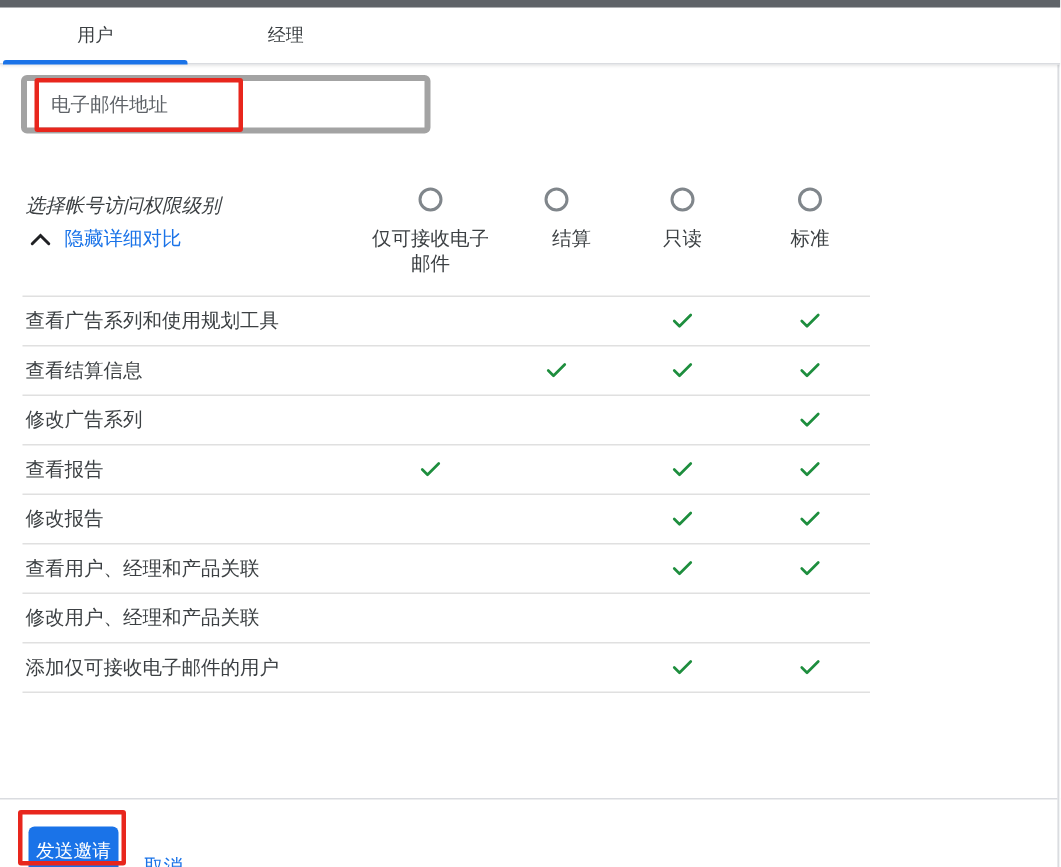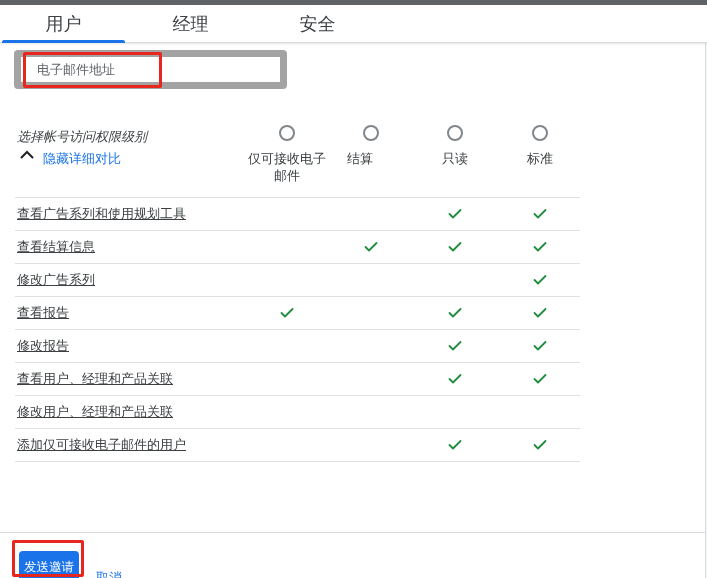--- a/index.html
+++ b/index.html
@@ -36,34 +36,34 @@
     display: flex;
     border-bottom: 1px solid var(--border-gray, #dadce0);
     box-shadow: 0 1px 2px rgba(0,0,0,0.10);
     background: #fff;
     z-index: 3;
   }
   .tab {
     position: relative;
     width: 127px; height: 100%;
     display: flex; align-items: center; justify-content: center;
-    font-size: 18px; color: var(--text-dark, #3c4043);
+    font-size: 12px; color: var(--text-dark, #3c4043);
     cursor: pointer;
   }
   .tab-underline {
     position: absolute; left: 2px; bottom: -1px;
     width: calc(100% - 4px); height: 3px;
     background: var(--accent-blue, #1a73e8);
     border-radius: 2px 2px 0 0;
   }
 
   .email-input {
     position: absolute; left: 14px; top: 50px;
     width: 273px; height: 39px;
-    border: 7px solid #a3a3a3; border-radius: 4px;
+    border: 4px solid #a3a3a3; border-radius: 4px;
     padding: 0 0 0 16px;
     font-size: 13px; color: var(--text-dark, #3c4043);
     font-family: inherit;
     background: #fff;
     outline: none;
   }
   .email-input::placeholder { color: #5f6368; opacity: 1; }
 
   .annot {
     position: absolute;
@@ -76,21 +76,21 @@
   .annot-email { left: 23px; top: 52px; width: 139px; height: 36px; }
   .annot-send  { left: 12px; top: 540px; width: 72px; height: 37px; }
 
   .access-label {
     position: absolute; left: 17px; top: 128px;
     font-size: 13px; color: var(--text-dark, #3c4043); font-style: italic;
   }
 
   .toggle-link {
     position: absolute; left: 20px; top: 150px;
-    display: flex; align-items: flex-start; gap: 9px;
+    display: flex; align-items: center; gap: 9px;
     cursor: pointer;
   }
   .toggle-link .link-text {
     font-size: 13px; color: var(--accent-blue, #1a73e8);
   }
 
   .radio-circle {
     position: absolute;
     width: 16px; height: 16px;
     border: 2px solid #80868b; border-radius: 50%;
@@ -114,21 +114,20 @@
   .perm-row {
     position: relative;
     height: 33px;
     border-bottom: 1px solid var(--row-border, #e0e0e0);
   }
   .perm-row .row-label {
     position: absolute; left: 2px; top: 50%;
     transform: translateY(-50%);
     font-size: 13px; color: var(--text-dark, #3c4043);
     white-space: nowrap;
-    text-decoration: underline;
   }
   .perm-row .check {
     position: absolute; top: 50%;
     transform: translate(-50%, -50%);
     display: flex; align-items: center; justify-content: center;
     color: var(--check-green, #1e8e3e);
   }
 
   .footer-sep {
     position: absolute; left: 0; top: 532px;
@@ -163,23 +162,20 @@
   <div class="topbar"></div>
   <div class="right-edge"></div>
 
   <div class="tabbar" id="tabbar">
       <div class="tab">
         <span>用户</span>
         <div class="tab-underline"></div>
       </div>
       <div class="tab">
         <span>经理</span>
-      </div>
-      <div class="tab">
-        <span>安全</span>
       </div>
     </div>
 
   <input class="email-input" type="text" placeholder="电子邮件地址" style="">
 
   <div class="annot annot-email"></div>
 
   <div class="access-label">选择帐号访问权限级别</div>
 
   <div class="toggle-link">
@@ -188,21 +184,21 @@
         <path d="M1.5 7.5 L7 2 L12.5 7.5" stroke="#202124" stroke-width="2" fill="none" stroke-linecap="round"></path>
       </svg>
     </span>
     <span class="link-text">隐藏详细对比</span>
   </div>
 
   <div id="radio-zone">
       <div class="radio-circle" style="left: 279px; top: 125px;"></div>
       <div class="radio-label" style="left: 245px; top: 150px;">仅可接收电子邮件</div>
       <div class="radio-circle" style="left: 363px; top: 125px;"></div>
-      <div class="radio-label" style="left: 318px; top: 150px;">结算</div>
+      <div class="radio-label" style="left: 339px; top: 150px;">结算</div>
       <div class="radio-circle" style="left: 447px; top: 125px;"></div>
       <div class="radio-label" style="left: 413px; top: 150px;">只读</div>
       <div class="radio-circle" style="left: 532px; top: 125px;"></div>
       <div class="radio-label" style="left: 498px; top: 150px;">标准</div>
     </div>
 
   <div class="perm-table" id="perm-table">
       <div class="perm-row">
         <span class="row-label">查看广告系列和使用规划工具</span>
         <span class="check" style="left: 440px;">

